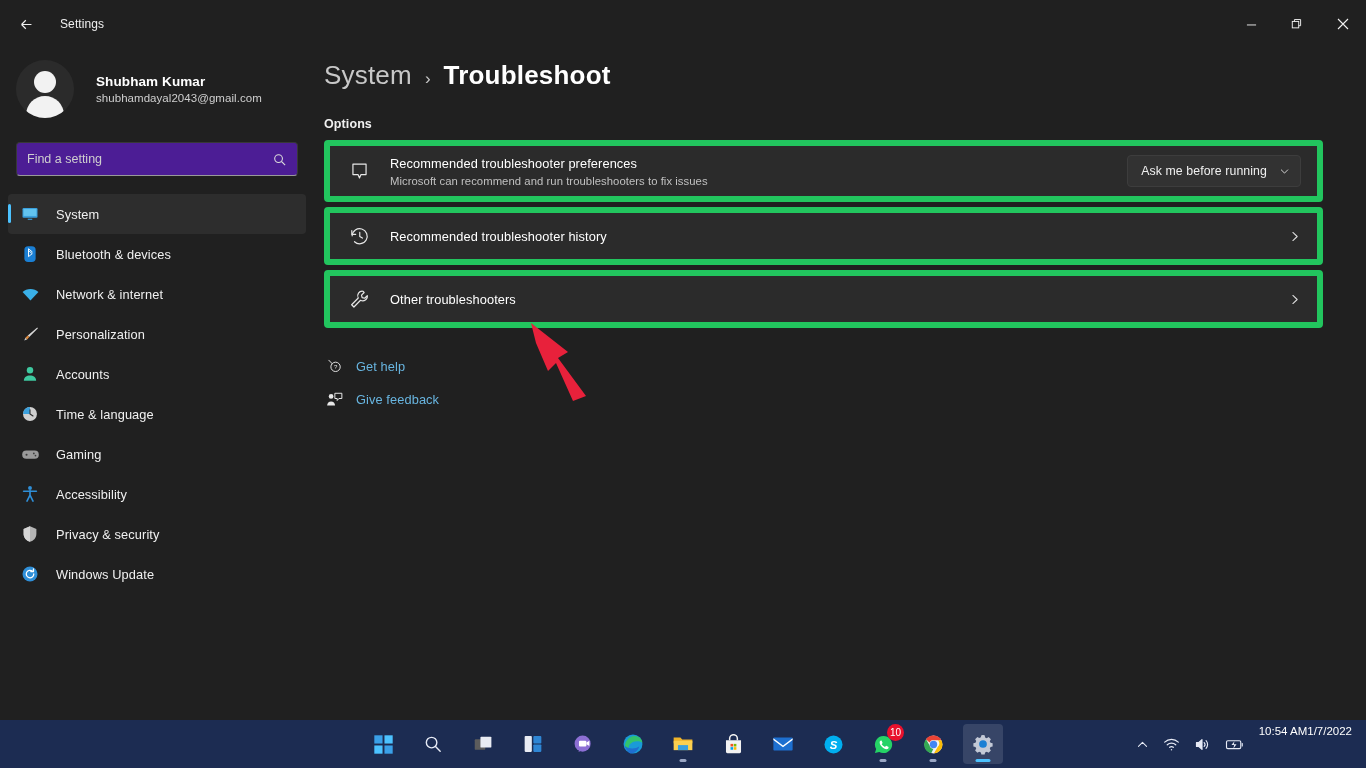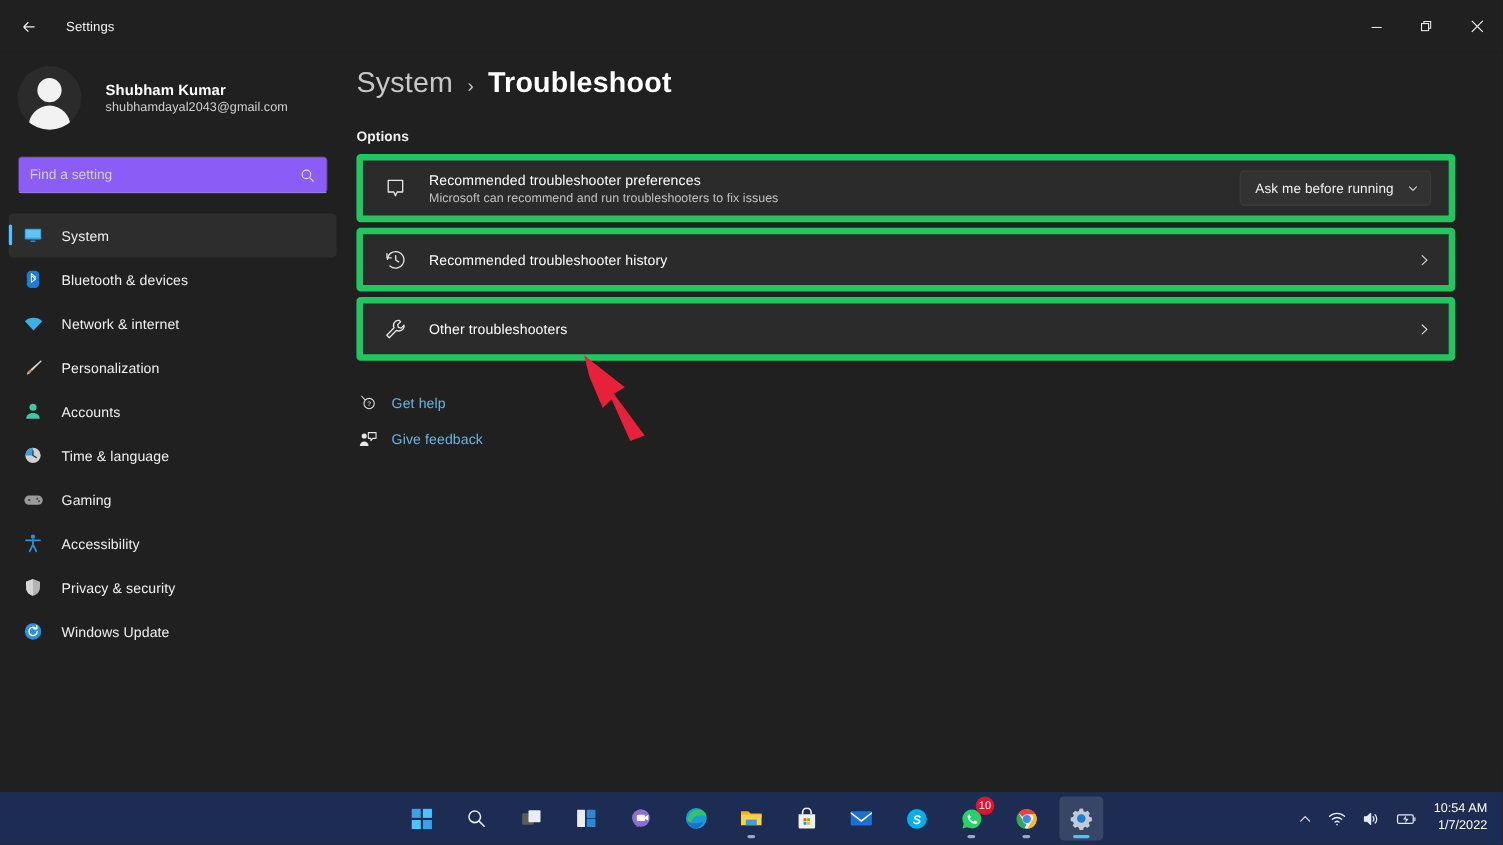--- a/index.html
+++ b/index.html
@@ -49,21 +49,21 @@
   }
   .avatar .body{
     position:absolute; width:38px; height:26px; border-radius:19px 19px 0 0;
     background:#f2f2f2; left:10px; top:36px;
   }
   .profile-text{ margin-left:22px; }
   .profile-name{ font-size:13.5px; font-weight:bold; color:#ffffff; letter-spacing:.1px;}
   .profile-mail{ font-size:11.5px; color:#cfcfcf; margin-top:3px; letter-spacing:.05px;}
 
   .searchbox{
-    margin:22px 16px 0 16px; height:34px; background:#8b5cf6;
+    margin:22px 16px 0 16px; height:34px; background:#4c1d95;
     border:1px solid #383838; border-bottom:1px solid #9a9a9a;
     border-radius:4px; display:flex; align-items:center; padding:0 10px;
   }
   .searchbox input{
     flex:1; background:transparent; border:none; outline:none;
     color:#e6e6e6; font-size:12.5px; font-family:"Liberation Sans", sans-serif;
   }
   .searchbox input::placeholder{ color:#cfcfcf; }
 
   .navlist{ margin-top:18px; padding:0 8px; }
@@ -151,21 +151,21 @@
   }
   .tray{
     position:absolute; right:0; top:0; height:48px; display:flex; align-items:center;
   }
   .tray-item{
     height:40px; display:flex; align-items:center; justify-content:center;
     padding:0 7px; border-radius:4px; cursor:pointer;
   }
   .clock{
     text-align:right; line-height:1.35; padding:0 14px 0 6px; cursor:pointer;
-    border-radius:4px; height:40px; display:flex; flex-direction:column; justify-content:center;
+    border-radius:4px; height:40px; display:flex; justify-content:center;
   }
   .clock div{ font-size:11.5px; color:#ffffff; }
 </style>
 </head>
 <body>
 
 <div class="titlebar">
   <div class="back-btn">
     <svg width="17" height="17" viewBox="0 0 24 24" fill="none" stroke="#f0f0f0" stroke-width="1.6">
       <path d="M19 12H5M5 12l6-6M5 12l6 6"></path>

